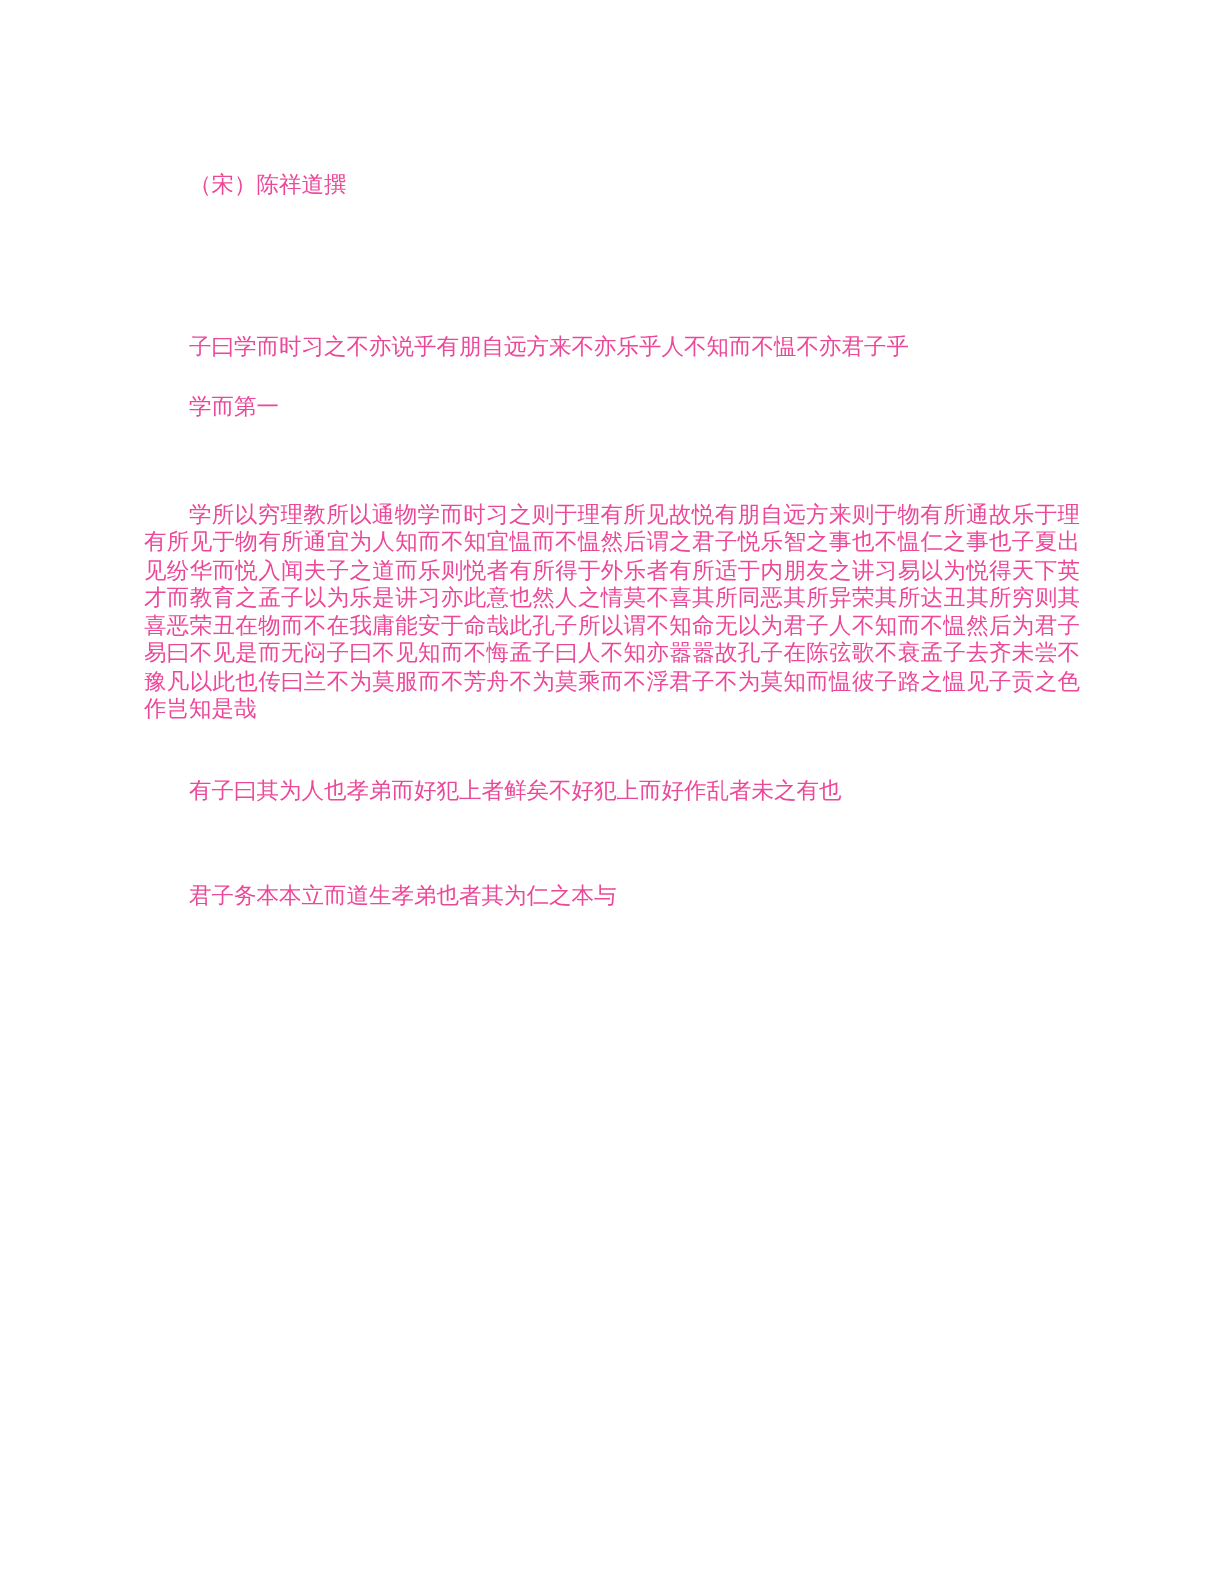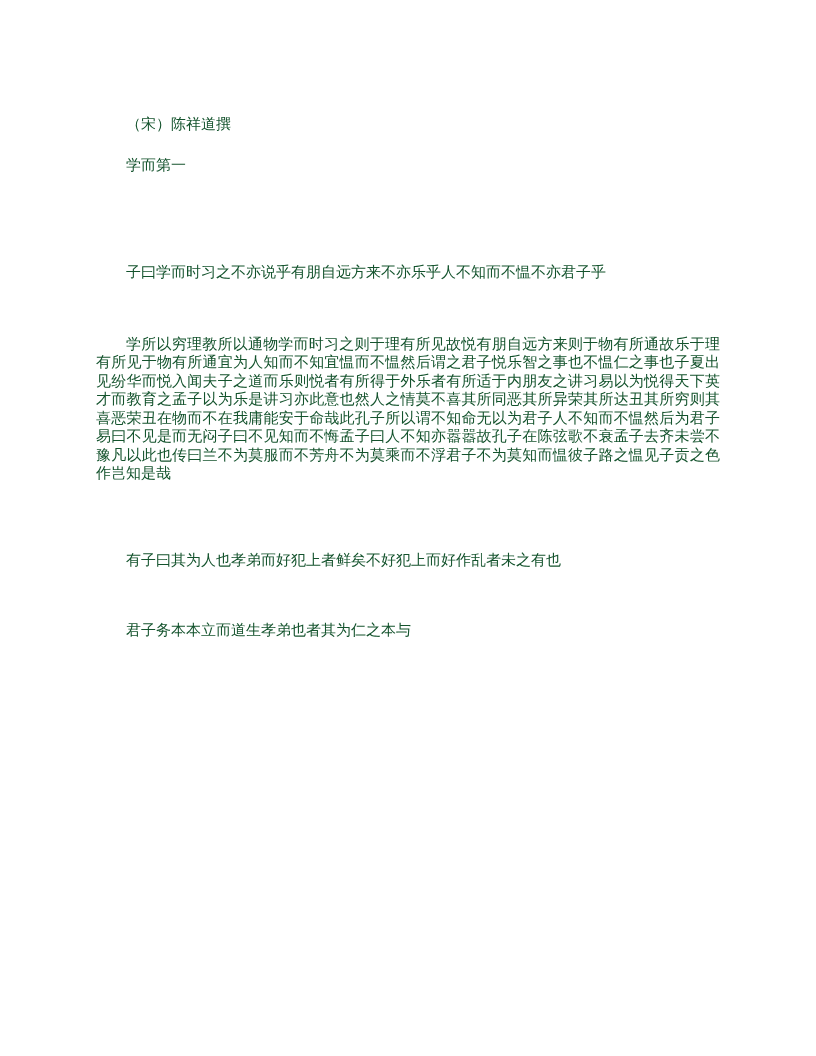--- a/index.html
+++ b/index.html
@@ -12,52 +12,52 @@
     height: 1056px;
     overflow: hidden;
     font-family: "Liberation Serif", "DejaVu Serif", serif;
   }
   .page {
     box-sizing: border-box;
     width: 816px;
     height: 1056px;
     padding: 113px 96px 0 96px;
     background: #ffffff;
-    color: #14532d;
+    color: #ec4899;
   }
   .doc-line, .doc-para {
     margin: 0;
     font-size: 15px;
     line-height: 18.5px;
     font-weight: normal;
     text-indent: 2em;
     white-space: normal;
   }
   .doc-para {
     text-align: justify;
   }
   
   .b-author      { margin-top: 2px;  }
   .b-chapter     { margin-top: 22px; }
   .b-quote1      { margin-top: 89px; }
   .b-commentary1 { margin-top: 53px; }
-  .b-quote2      { margin-top: 68px; }
+  .b-quote2      { margin-top: 36px; }
   .b-commentary2 { margin-top: 54px; }
   .b-quote3      { margin-top: 52px; }
   .b-commentary3 { margin-top: 24px; }
 </style>
 </head>
 <body>
 
 <div class="page">
   <p class="doc-line b-author">（宋）陈祥道撰</p>
 
+  <p class="doc-line b-quote1">子曰学而时习之不亦说乎有朋自远方来不亦乐乎人不知而不愠不亦君子乎</p>
+
   <p class="doc-line b-chapter">学而第一</p>
-
-  <p class="doc-line b-quote1">子曰学而时习之不亦说乎有朋自远方来不亦乐乎人不知而不愠不亦君子乎</p>
 
   <p class="doc-para b-commentary1">学所以穷理教所以通物学而时习之则于理有所见故悦有朋自远方来则于物有所通故乐于理有所见于物有所通宜为人知而不知宜愠而不愠然后谓之君子悦乐智之事也不愠仁之事也子夏出见纷华而悦入闻夫子之道而乐则悦者有所得于外乐者有所适于内朋友之讲习易以为悦得天下英才而教育之孟子以为乐是讲习亦此意也然人之情莫不喜其所同恶其所异荣其所达丑其所穷则其喜恶荣丑在物而不在我庸能安于命哉此孔子所以谓不知命无以为君子人不知而不愠然后为君子易曰不见是而无闷子曰不见知而不悔孟子曰人不知亦嚣嚣故孔子在陈弦歌不衰孟子去齐未尝不豫凡以此也传曰兰不为莫服而不芳舟不为莫乘而不浮君子不为莫知而愠彼子路之愠见子贡之色作岂知是哉</p>
 
   <p class="doc-line b-quote2">有子曰其为人也孝弟而好犯上者鲜矣不好犯上而好作乱者未之有也</p>
 
 
   <p class="doc-line b-quote3">君子务本本立而道生孝弟也者其为仁之本与</p>
 
 </div>
 

